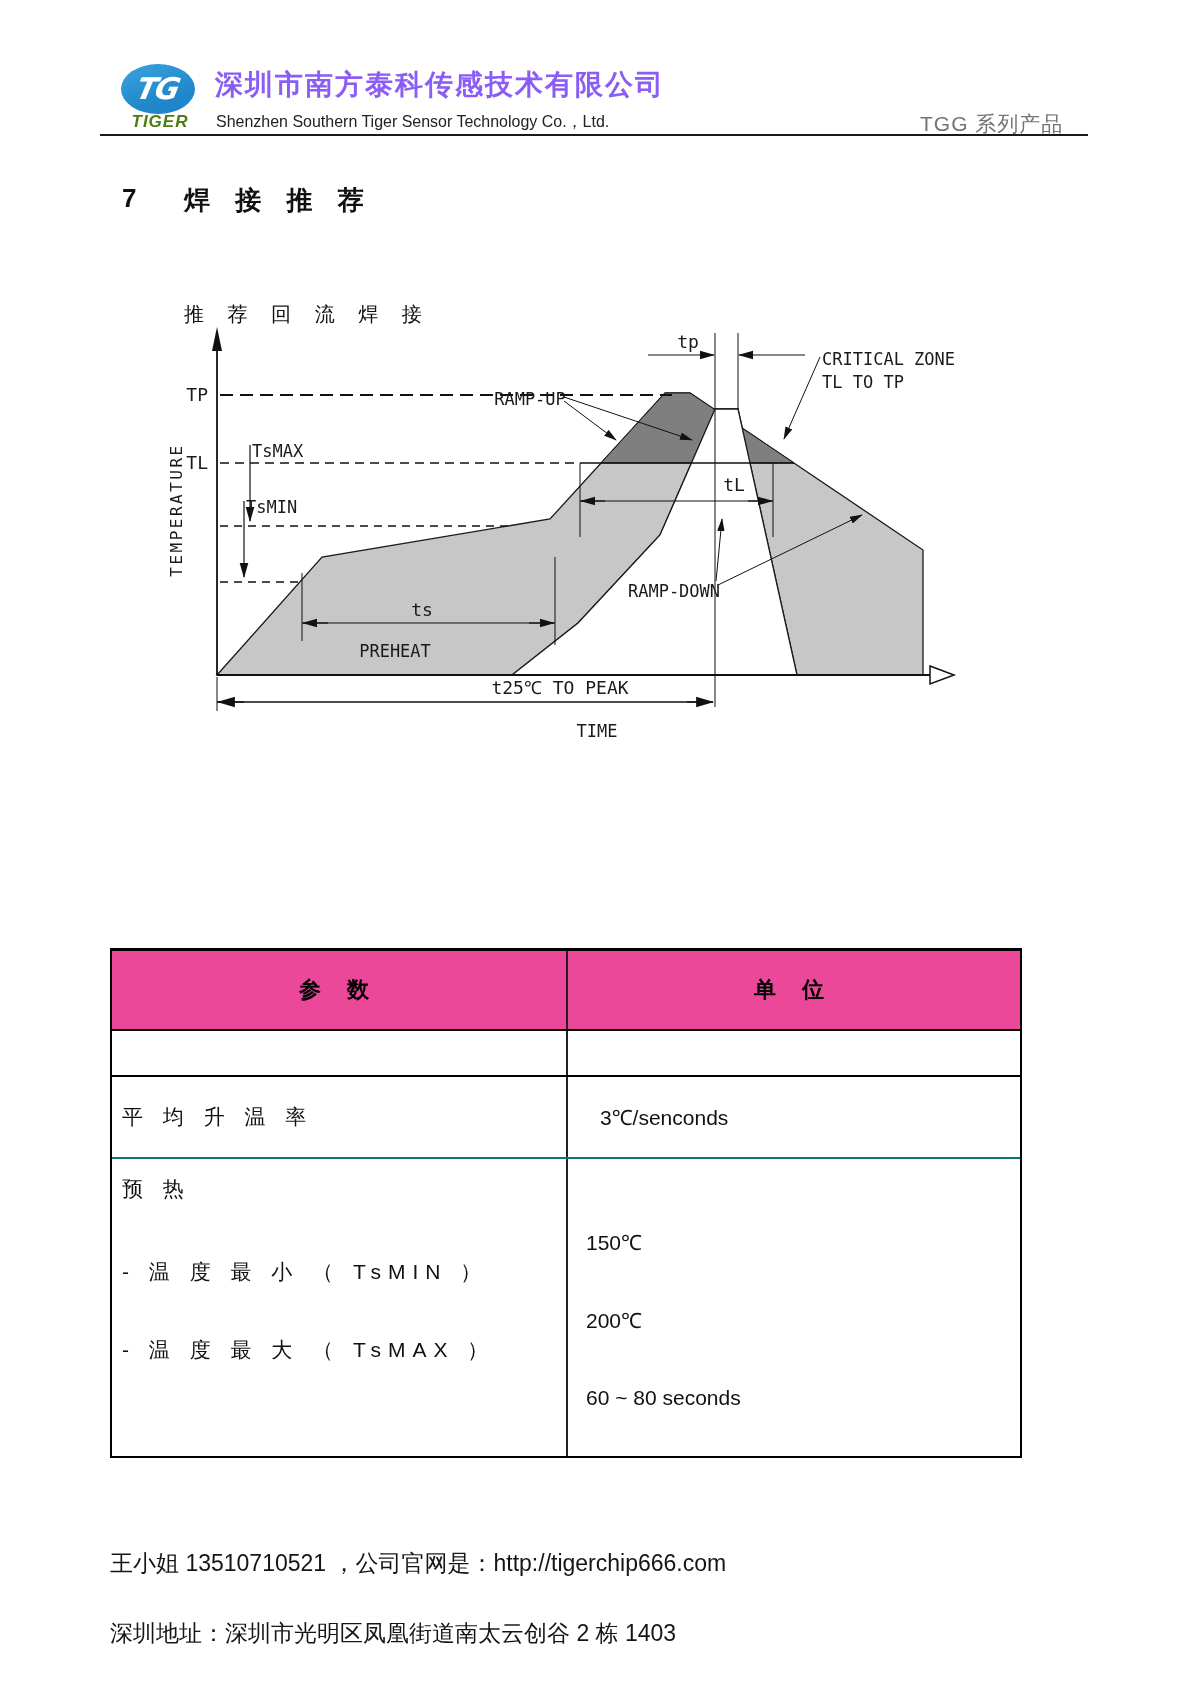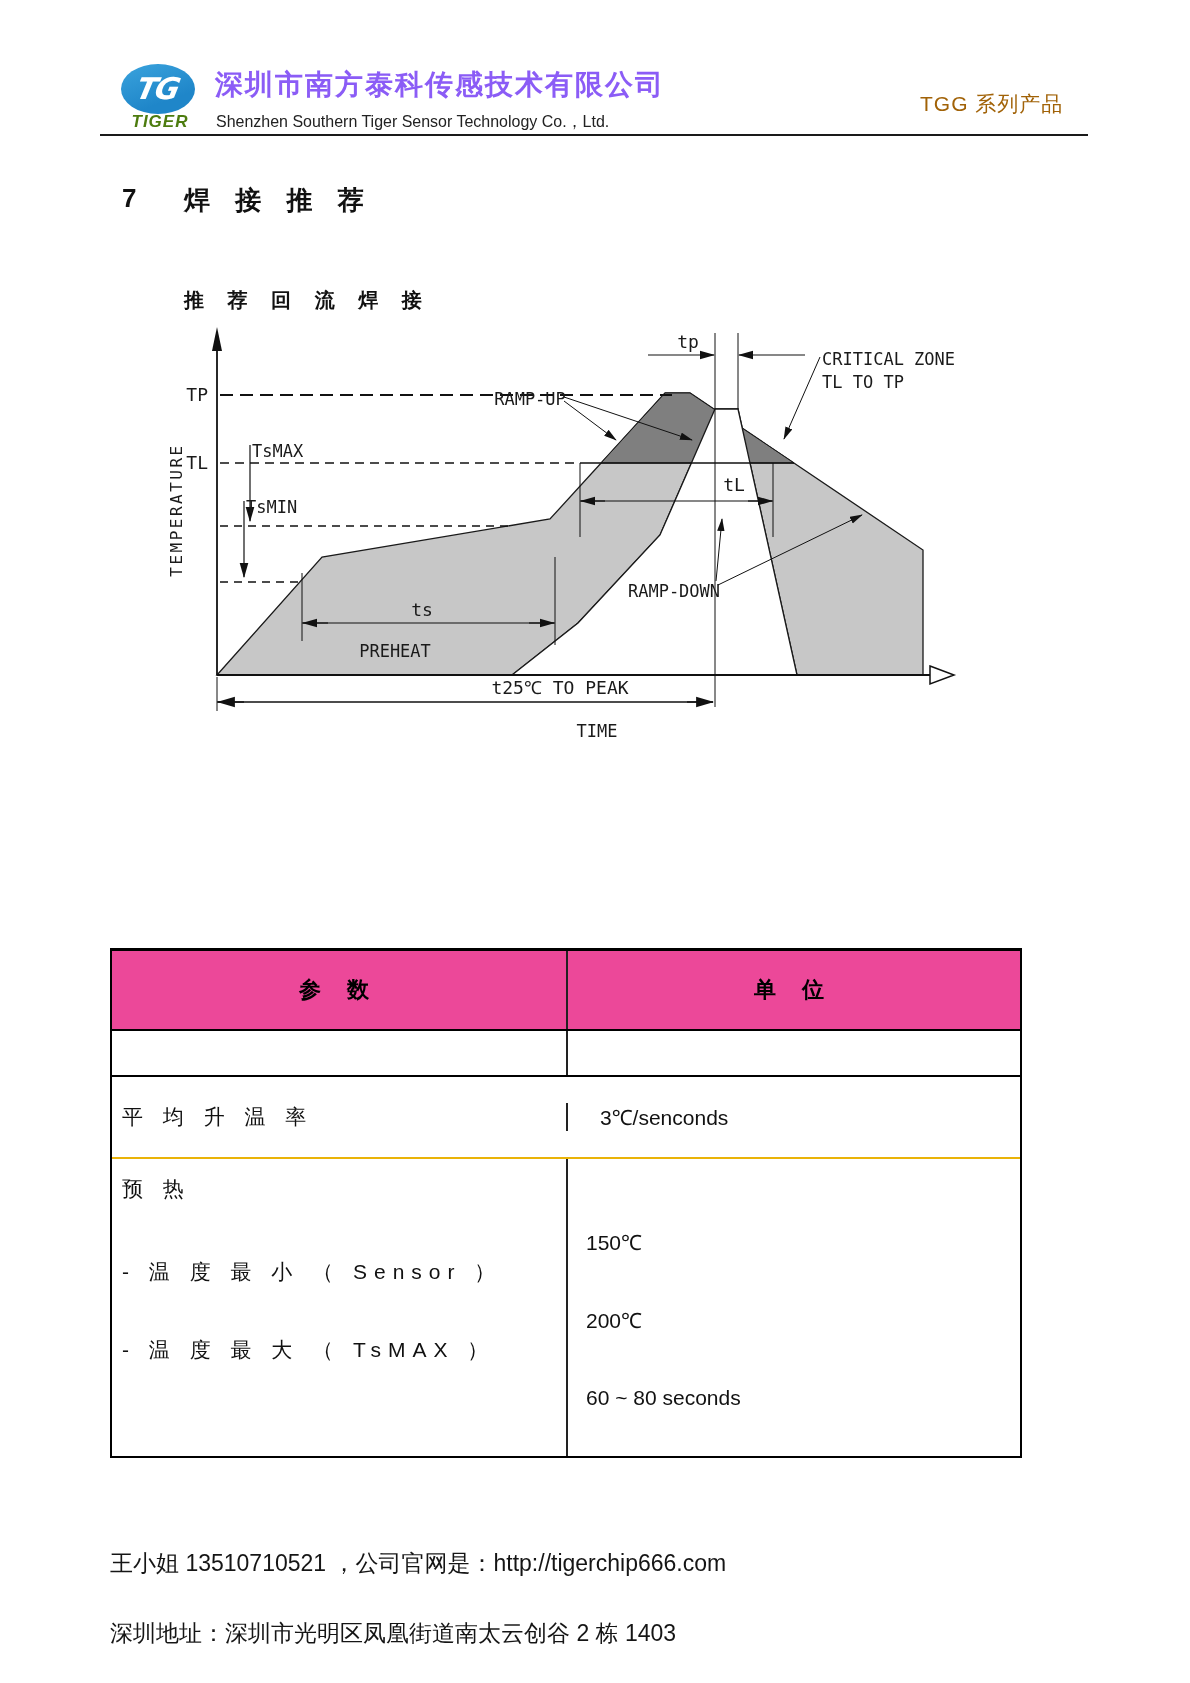--- a/index.html
+++ b/index.html
@@ -23,45 +23,45 @@
   }
   .company-cn{
     position:absolute;left:215px;top:66px;font-size:28px;font-weight:bold;color:#8b5cf6;
     letter-spacing:2px;
   }
   .company-en{
     position:absolute;left:216px;top:110px;font-size:17px;color:#222;
     transform:scaleX(0.94);transform-origin:left;letter-spacing:0px;
   }
   .series-label{
-    position:absolute;left:920px;top:90px;font-size:21px;color:#a16207;letter-spacing:1px;
+    position:absolute;left:920px;top:110px;font-size:21px;color:#737373;letter-spacing:1px;
   }
   .header-rule{
     position:absolute;left:100px;top:134px;width:988px;height:0;border-top:2px solid #1a1a1a;
   }
   
   .section-number{position:absolute;left:122px;top:183px;font-size:26px;font-weight:bold;}
   .section-title{position:absolute;left:184px;top:183px;font-size:26px;font-weight:bold;letter-spacing:9px;}
-  .section-subtitle{position:absolute;left:184px;top:287px;font-size:20px;font-weight:700;letter-spacing:9px;}
+  .section-subtitle{position:absolute;left:184px;top:301px;font-size:20px;font-weight:400;letter-spacing:9px;}
   
   .diagram{position:absolute;left:160px;top:305px;width:800px;height:450px;}
   .diagram text{font-family:"DejaVu Sans Mono",monospace;fill:#1a1a1a;}
   
   .spec-table{
     position:absolute;left:110px;top:948px;width:908px;
     border:2px solid #000;border-top-width:3px;
   }
   .t-row{display:flex;width:100%;}
   .t-cell{box-sizing:border-box;width:50%;position:relative;}
   .t-cell.right{border-left:2px solid #222;}
   .t-head{height:78px;background:#ec4899;border-bottom:2px solid #000;}
   .t-head .t-cell{display:flex;align-items:center;justify-content:center;}
   .t-head-label{font-size:22px;font-weight:bold;letter-spacing:10px;color:#000;}
   .t-empty{height:44px;border-bottom:2px solid #000;}
-  .t-rate{height:80px;border-bottom:2px solid #eab308;align-items:center;}
+  .t-rate{height:80px;border-bottom:2px solid #0f766e;}
   .t-rate .t-cell{display:flex;align-items:center;}
   .param-text{font-size:21px;letter-spacing:7px;padding-left:10px;color:#111;}
   .unit-text{font-size:21px;padding-left:32px;color:#111;}
   .t-preheat{height:297px;}
   .abs-line{position:absolute;left:0;width:100%;}
   .t-preheat .param-text{}
   .t-preheat .unit-text{padding-left:18px;}
   
   .footer-line1{position:absolute;left:110px;top:1548px;font-size:23px;color:#151515;}
   .footer-line2{position:absolute;left:110px;top:1618px;font-size:23px;color:#151515;}
@@ -183,21 +183,21 @@
         <span class="param-text">平 均 升 温 率</span>
       </div>
       <div class="t-cell right">
         <span class="unit-text">3℃/senconds</span>
       </div>
     </div>
 
     <div class="t-row t-preheat">
       <div class="t-cell">
         <div class="abs-line param-text" style="top:16px;">预  热</div>
-        <div class="abs-line param-text" style="top:99px;">- 温 度 最 小 （ Sensor ）</div>
+        <div class="abs-line param-text" style="top:99px;">- 温 度 最 小 （ TsMIN ）</div>
         <div class="abs-line param-text" style="top:177px;">- 温 度 最 大 （ TsMAX ）</div>
       </div>
       <div class="t-cell right">
         <div class="abs-line unit-text" style="top:69px;">150℃</div>
         <div class="abs-line unit-text" style="top:147px;">200℃</div>
         <div class="abs-line unit-text" style="top:227px;">60  ~   80 seconds</div>
       </div>
     </div>
   </div>
 

